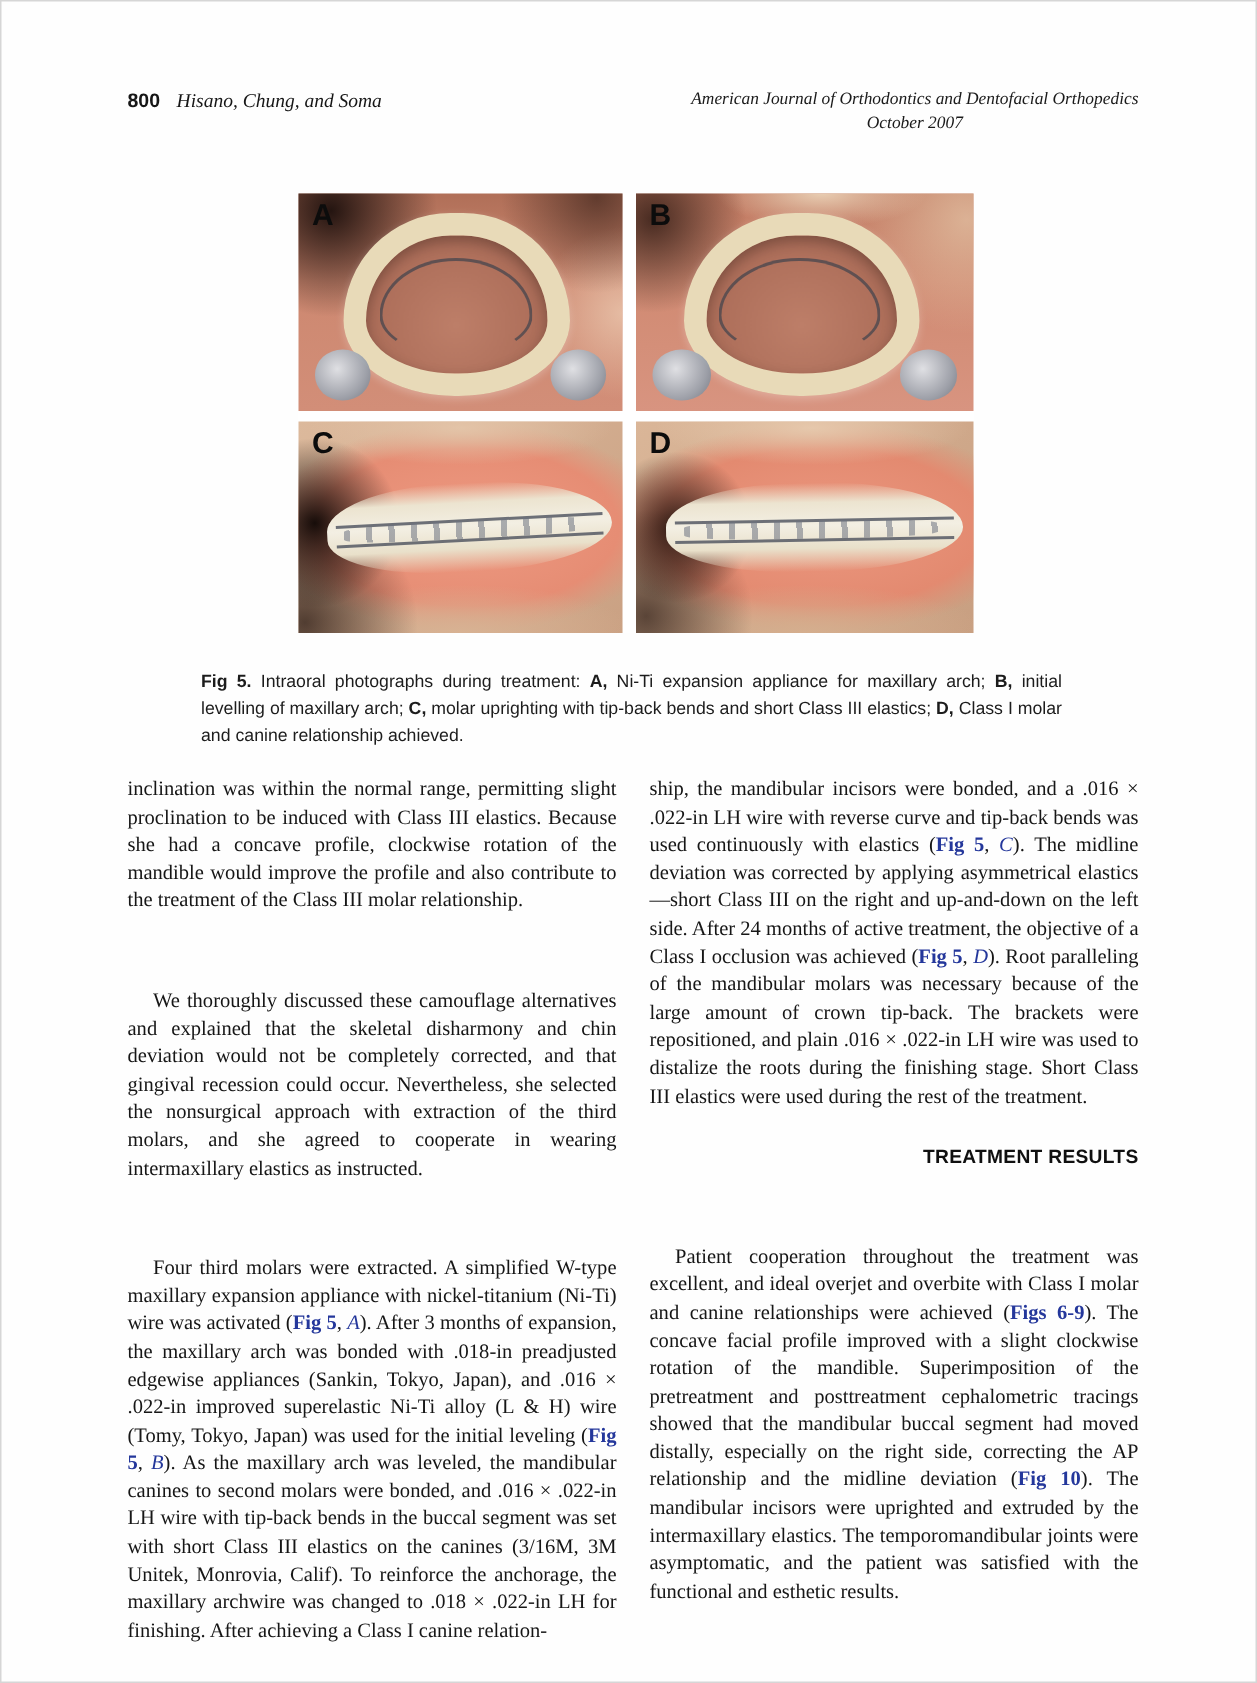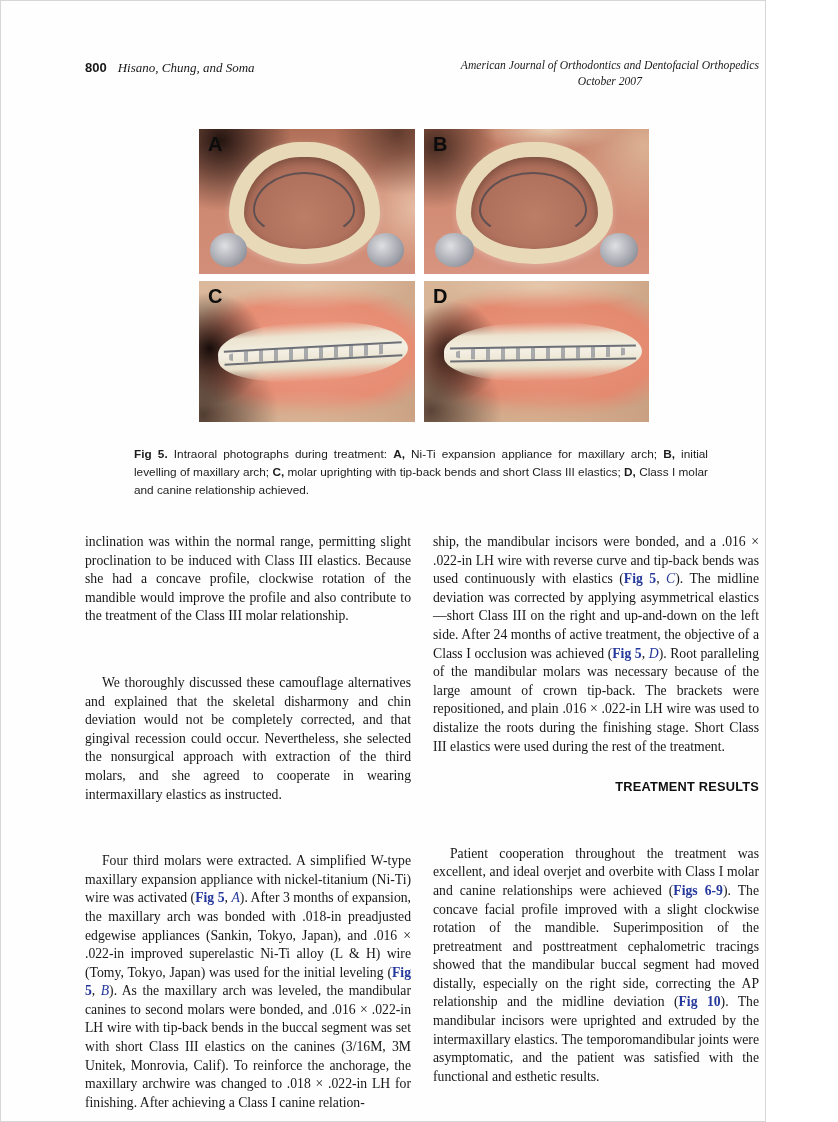--- a/index.html
+++ b/index.html
@@ -1,17 +1,17 @@
 <!DOCTYPE html>
 <html style="--link: #24379b;"><head>
 <meta charset="utf-8">
 <style>
   html,body{margin:0;padding:0;background:#ffffff;}
   .page{
-    position:relative;width:766px;height:1122px;box-sizing:border-box;
+    position:relative;width:838px;height:1122px;box-sizing:border-box;
     background:#fefefe;border:1px solid #d6d6d6;
     font-family:"Liberation Serif",serif;color:#161616;overflow:hidden;
   }
   
   .header{position:absolute;top:57px;left:84px;width:674px;display:flex;justify-content:space-between;align-items:flex-start;}
   .pagenum{font-family:"Liberation Sans",sans-serif;font-weight:bold;font-size:13px;margin-right:7px;}
   .authors{font-style:italic;font-size:13px;}
   .header-right{text-align:center;font-style:italic;font-size:11.6px;line-height:16px;color:#1a1a1a;}
   
   .figure{
@@ -81,21 +81,21 @@
     background:repeating-linear-gradient(90deg, rgba(108,114,128,.55) 0 4px, rgba(108,114,128,0) 4px 15px);
   }
   
   .caption{
     position:absolute;left:133px;top:444px;width:574px;
     font-family:"Liberation Sans",sans-serif;font-size:11.8px;line-height:18px;
     color:#1c1c1c;text-align:justify;
   }
   .caption .seg-bold{font-weight:bold;}
   
-  .columns{position:absolute;left:84px;top:532px;width:674px;display:flex;column-gap:22px;}
+  .columns{position:absolute;left:84px;top:516px;width:674px;display:flex;column-gap:22px;}
   .col{flex:1;min-width:0;font-size:13.7px;line-height:18.6px;text-align:justify;}
   .col p{margin:0;}
   .col p.indent{text-indent:17px;margin-top:48px;}
   .col h3{
     font-family:"Liberation Sans",sans-serif;font-size:12.8px;letter-spacing:.2px;
     color:#101010;margin:10px 0 8px;text-align:left;
   }
   #col-right h3{margin-top:22px;margin-bottom:10px;text-align:right;}
   .seg-link{color:var(--link,#24379b);font-weight:bold;}
   .seg-link-i{color:var(--link,#24379b);font-style:italic;}

